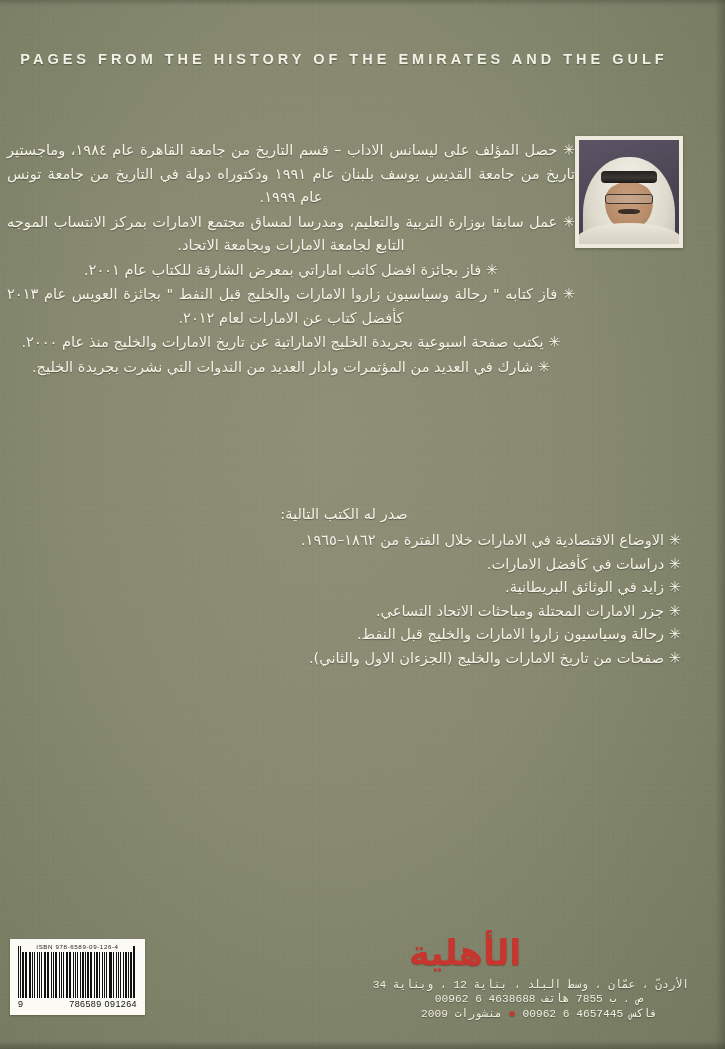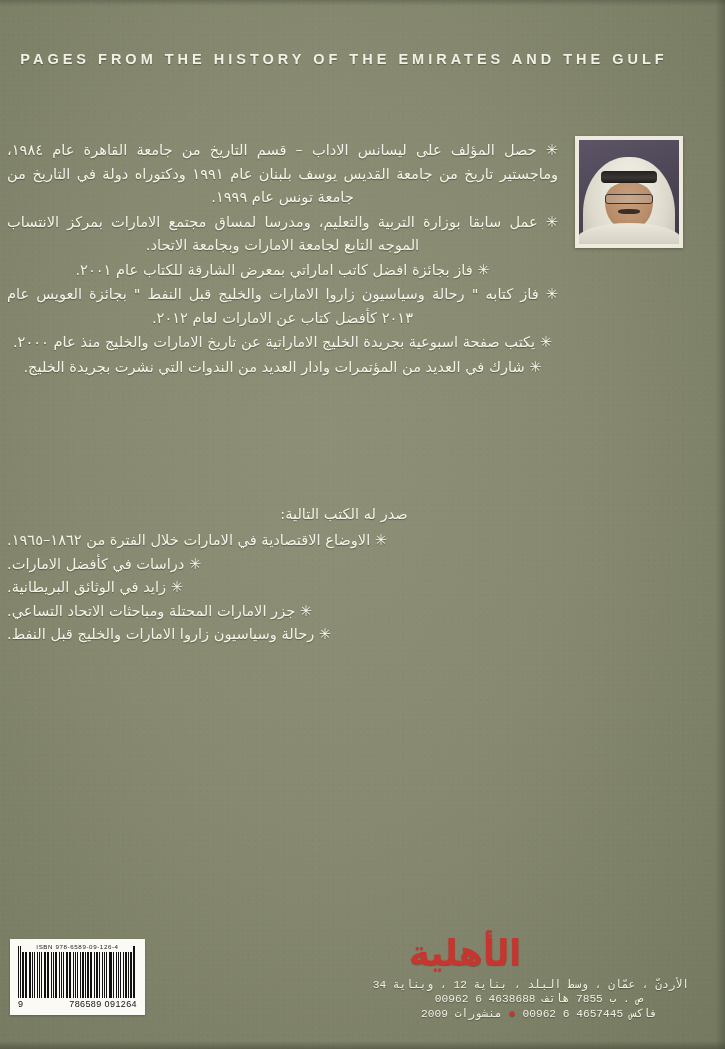--- a/index.html
+++ b/index.html
@@ -178,42 +178,42 @@
     height: 26%;
     transform: translateX(-50%);
     background: linear-gradient(to bottom, #ebe7db, #cfcabb);
     border-radius: 50% 50% 0 0 / 60% 60% 0 0;
   }
 
   
   .bio {
     position: absolute;
     top: 138px;
-    right: 167px;
+    right: 150px;
     left: 44px;
     z-index: 5;
   }
   .blist {
     position: absolute;
     top: 502px;
     right: 44px;
     left: 44px;
     z-index: 5;
   }
   .ar {
     direction: rtl;
     text-align: right;
     color: #f6f4ea;
     font-family: "DejaVu Sans", "Liberation Sans", sans-serif;
     font-size: 14.6px;
     line-height: 23.5px;
     text-shadow: 0 1px 1px rgba(45,49,34,.5);
   }
   .bio .ar-item { margin-bottom: 1px; text-align: justify; text-align-last: center; }
-  .blist .ar-item { text-align: left; }
+  .blist .ar-item { text-align: right; }
   .blist-head {
     direction: rtl;
     text-align: center;
     color: #f6f4ea;
     font-family: "DejaVu Sans", "Liberation Sans", sans-serif;
     font-size: 14.6px;
     line-height: 24px;
     margin-bottom: 2px;
     text-shadow: 0 1px 1px rgba(45,49,34,.5);
   }
@@ -335,20 +335,21 @@
   </div>
 
   <div class="blist">
     <div class="blist-head">صدر له الكتب التالية:</div>
     <div class="ar">
       <div class="ar-item">✳ الاوضاع الاقتصادية في الامارات خلال الفترة من ١٨٦٢–١٩٦٥.</div>
       <div class="ar-item">✳ دراسات في كأفضل الامارات.</div>
       <div class="ar-item">✳ زايد في الوثائق البريطانية.</div>
       <div class="ar-item">✳ جزر الامارات المحتلة ومباحثات الاتحاد التساعي.</div>
       <div class="ar-item">✳ رحالة وسياسيون زاروا الامارات والخليج قبل النفط.</div>
+      <div class="ar-item">✳ صفحات من تاريخ الامارات والخليج (الجزءان الاول والثاني).</div>
     </div>
   </div>
 
   <div class="barcode-box">
     <div class="isbn-text">ISBN 978-6589-09-126-4</div>
     <div class="bars" id="bars">
         <i style="width: 1px; margin-right: 2px; height: 112%;"></i>
         <i style="width: 1px; margin-right: 1px; height: 112%;"></i>
         <i style="width: 2px; margin-right: 1px;"></i>
         <i style="width: 1px; margin-right: 2px;"></i>

